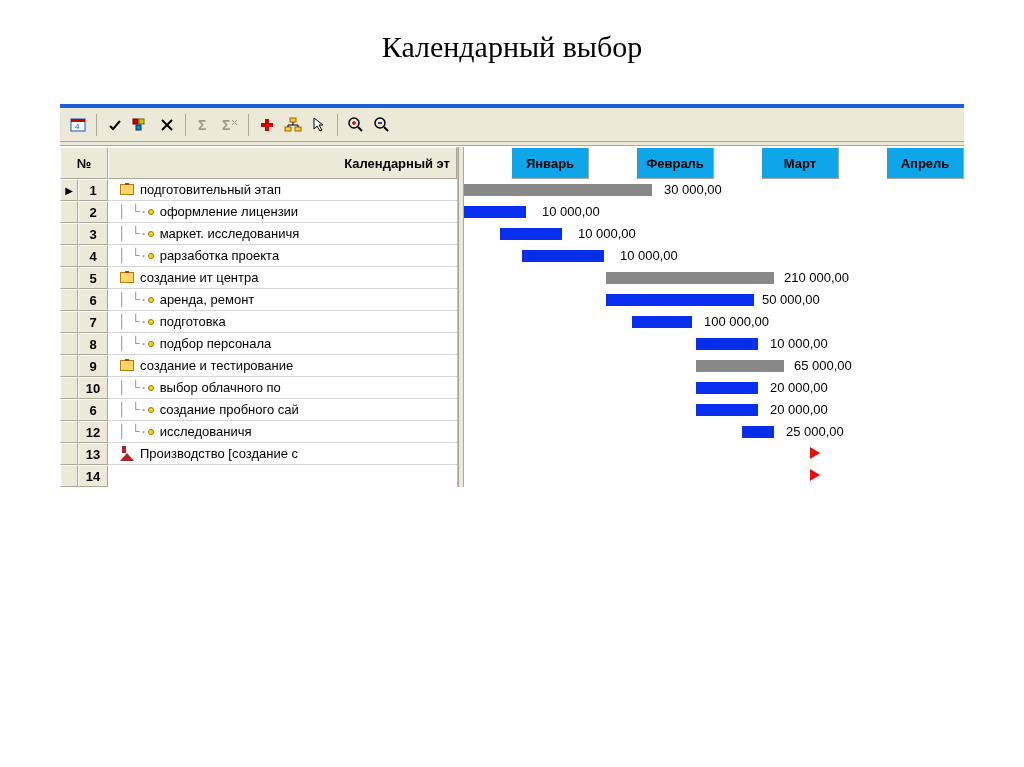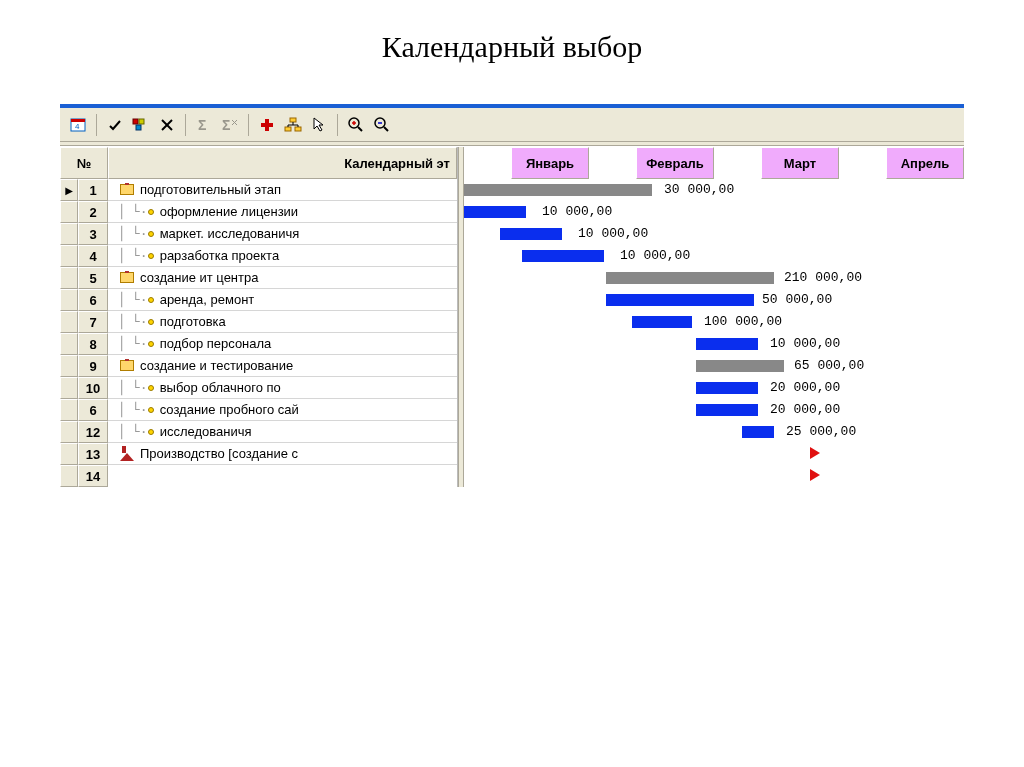--- a/index.html
+++ b/index.html
@@ -175,32 +175,32 @@
     background: #fff;
     position: relative;
     overflow: hidden;
   }
   .month-headers {
     display: flex;
     height: 32px;
   }
   .mcell {
     flex:1;
-    background: #f0abfc;
+    background: #0ea5e9;
     border: 1px solid #fff;
     border-right-color: #aca899;
     border-bottom-color: #aca899;
     display: flex;
     align-items: center;
     justify-content: center;
     font-weight: bold;
     font-size: 13px;
     margin-left: 47px;
   }
-  .gantt-rows { position: relative; font-family: Liberation Mono, monospace; }
+  .gantt-rows { position: relative; }
   .grow {
     height: 22px;
     position: relative;
   }
   .bar {
     position: absolute;
     height: 12px;
     top: 5px;
   }
   .bar.blue { background: #0a2eee; }

